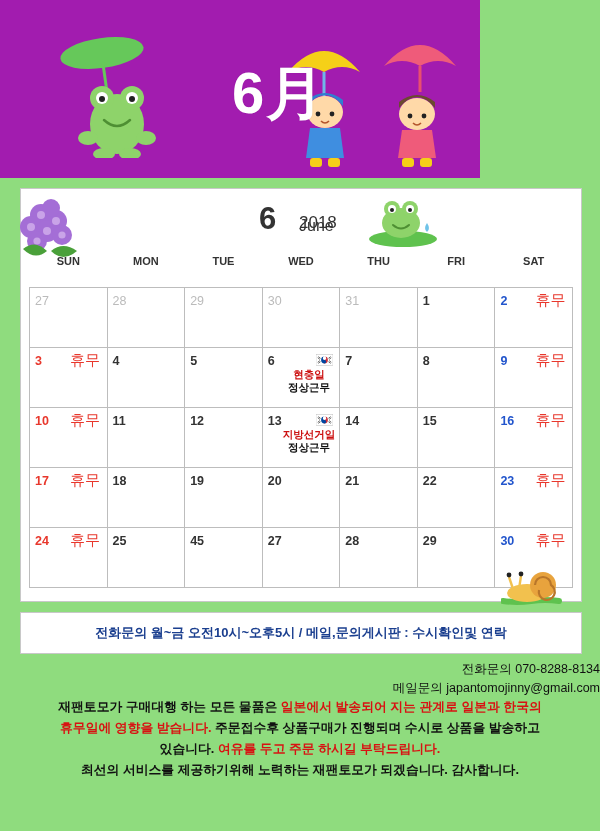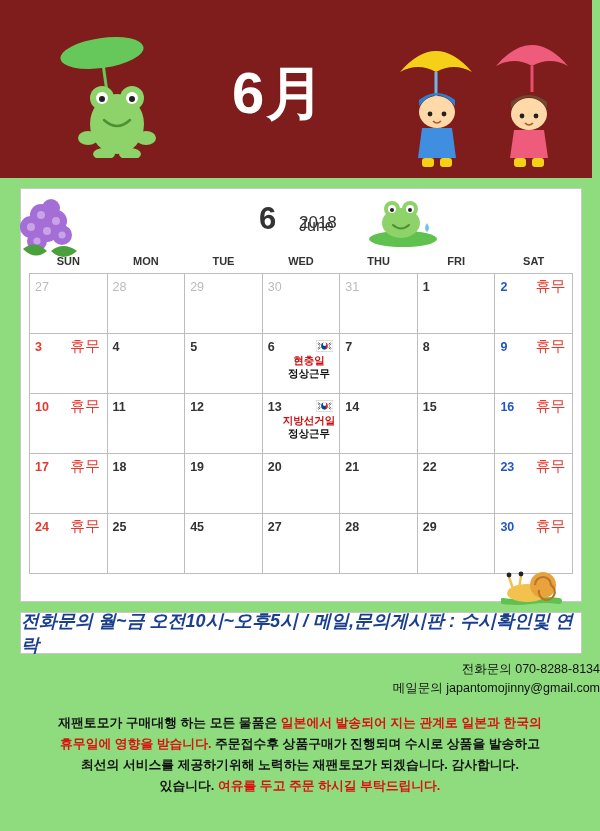--- a/index.html
+++ b/index.html
@@ -5,22 +5,22 @@
   html,body{margin:0;padding:0;}
   body{
     width:600px;height:831px;
     background:#8fdc7e;
     font-family:"Liberation Sans", sans-serif;
     position:relative;
     overflow:hidden;
   }
   
   .header{
-    position:absolute;left:0;top:0;width:592px;height:178px;
-    background:#7f1d1d;
+    position:absolute;left:0;top:0;width:480px;height:178px;
+    background:#a21caf;
   }
   .month-title{
     position:absolute;left:232px;top:55px;
     font-size:58px;font-weight:bold;color:#ffffff;
     letter-spacing:2px;
     text-shadow:0 0 2px rgba(0,0,0,0.08);
   }
   
   .leaf{
     position:absolute;left:60px;top:38px;width:84px;height:30px;
@@ -63,21 +63,21 @@
   .snail{position:absolute;right:8px;bottom:-6px;width:72px;height:44px;}
 
   table.cal{
     border-collapse:collapse;
     width:544px;
     margin:0 8px;
     table-layout:fixed;
   }
   table.cal th{
     font-size:11px;font-weight:bold;
-    padding:4px 0 6px 0;
+    padding:4px 0 20px 0;
     border:none;
     color:#333333;
   }
   th.sun{color:#e8372c;}
   th.sat{color:#2255cc;}
   table.cal td{
     border:1px solid #bdbdbd;
     height:56px;
     vertical-align:top;
     padding:3px 4px 0 5px;
@@ -98,30 +98,30 @@
     color:#cc1111;font-weight:bold;
   }
   .note .blk{color:#111111;display:block;}
 
   
   .contact-bar{
     position:absolute;left:20px;top:612px;width:560px;height:40px;
     background:#ffffff;border:1px solid #c8c8c8;
     display:flex;align-items:center;justify-content:center;
   }
-  .contact-bar span{font-size:18px;font-weight:bold;color:#1b3f8f;font-style:italic;}
+  .contact-bar span{font-size:13px;font-weight:bold;color:#1b3f8f;}
   .contact-lines{
     position:absolute;left:0;right:0;top:660px;text-align:right;
     font-size:12.5px;color:#111111;line-height:1.5;
   }
   .contact-lines div{display:block;}
 
   
   .footer{
-    position:absolute;left:14px;top:712px;width:572px;
+    position:absolute;left:14px;top:696px;width:572px;
     font-size:12.8px;font-weight:bold;line-height:1.65;
     color:#111111;text-align:center;
   }
   .red{color:#d81212;}
 </style>
 </head>
 <body>
 
 <div class="header">
 
@@ -325,17 +325,17 @@
   <div>메일문의 japantomojinny@gmail.com</div>
 </div>
 
 <div class="footer">
   <div>
     <span>재팬토모가 구매대행 하는 모든 물품은 </span><span class="red">일본에서 발송되어 지는 관계로</span><span> </span><span class="red">일본과 한국의</span>
   </div>
   <div>
     <span class="red">휴무일에 영향을 받습니다.</span><span>   주문접수후 상품구매가 진행되며 수시로 상품을 발송하고</span>
   </div>
-  <div>최선의 서비스를 제공하기위해 노력하는 재팬토모가 되겠습니다. 감사합니다.</div>
   <div>
     <span>있습니다.</span><span class="red">   여유를 두고 주문 하시길 부탁드립니다.</span>
   </div>
+  <div>최선의 서비스를 제공하기위해 노력하는 재팬토모가 되겠습니다. 감사합니다.</div>
 </div>
 
 </body></html>

